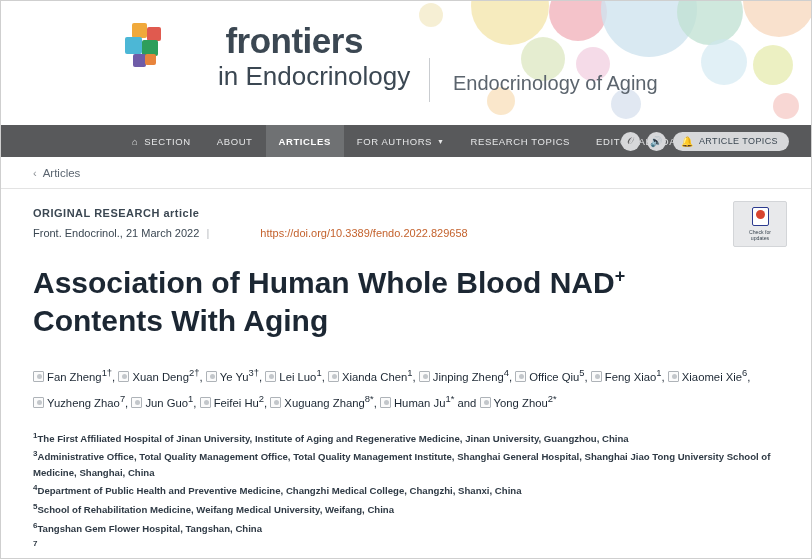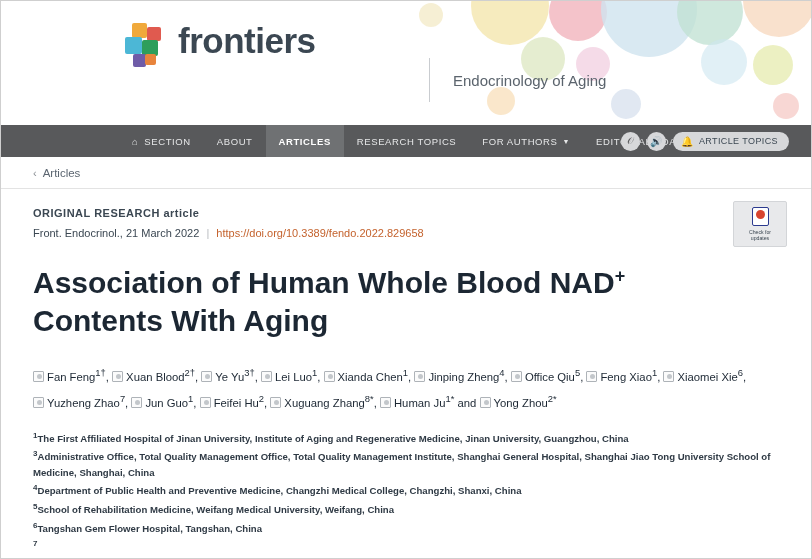--- a/index.html
+++ b/index.html
@@ -58,21 +58,21 @@
   }
   .divider-vert {
     position: absolute;
     left: 428px; top: 57px;
     width: 1px; height: 44px;
     background: #c9ccd0;
   }
   .specialty {
     position: absolute;
     left: 452px; top: 71px;
-    font-size: 15px;
+    font-size: 20px;
     color: #5b646d;
   }
 
   
   .navbar {
     height: 32px;
     background: #58595b;
     display: flex;
     align-items: center;
     position: relative;
@@ -158,21 +158,21 @@
     font-size: 11px;
     font-weight: bold;
     color: #3b4752;
     letter-spacing: 0.5px;
   }
   .art-meta {
     margin-top: 8px;
     font-size: 11px;
     color: #3b4752;
   }
-  .art-meta .doi { color: #c4622d; text-decoration: none; cursor: pointer; }
+  .art-meta .doi { color: #c4622d; text-decoration: none; cursor: pointer; margin-left: 44px; }
   .art-meta .sep { color: #b9bcc0; margin: 0 4px; }
 
   .crossmark {
     position: absolute;
     right: 24px; top: 12px;
     width: 54px; height: 46px;
     background: #e8e9eb;
     border: 1px solid #d3d5d8;
     border-radius: 2px;
     display: flex;
@@ -279,45 +279,46 @@
       <div class="logo-mark">
         <span style="left:9px;top:0px;width:15px;height:15px;background:#f0a93b;"></span>
         <span style="left:24px;top:4px;width:14px;height:14px;background:#e05a4f;"></span>
         <span style="left:2px;top:14px;width:17px;height:17px;background:#4cb7d6;"></span>
         <span style="left:19px;top:17px;width:16px;height:16px;background:#2e9e5b;"></span>
         <span style="left:10px;top:31px;width:13px;height:13px;background:#6f5ca8;"></span>
         <span style="left:22px;top:31px;width:11px;height:11px;background:#e8843c;"></span>
       </div>
       <div class="brand-text">
         <div class="brand-frontiers">frontiers</div>
+        <div class="brand-sub">in Endocrinology</div>
       </div>
     </div>
 
     <div class="divider-vert"></div>
     <div class="specialty">Endocrinology of Aging</div>
   </div>
 
   <div class="navbar">
     <div class="nav-inner">
       <div class="nav-item">
         <span class="home-ico">⌂</span>
         <span>SECTION</span>
       </div>
       <div class="nav-item">
         <span>ABOUT</span>
       </div>
       <div class="nav-item active">
         <span>ARTICLES</span>
       </div>
       <div class="nav-item">
-        <span>RESEARCH TOPICS</span>
-      </div>
-      <div class="nav-item">
         <span>FOR AUTHORS</span>
         <span style="margin-left:5px;font-size:7px;">▼</span>
+      </div>
+      <div class="nav-item">
+        <span>RESEARCH TOPICS</span>
       </div>
       <div class="nav-item">
         <span>EDITORIAL BOARD</span>
       </div>
     </div>
     <div class="nav-right">
       <div class="circ-btn">𝒪</div>
       <div class="circ-btn">🔊</div>
       <div class="alerts-btn">
         <span class="bell">🔔</span>
@@ -347,22 +348,22 @@
       <span>Front. Endocrinol., 21 March 2022</span>
       <span class="sep">|</span>
       <a class="doi" href="#">https://doi.org/10.3389/fendo.2022.829658</a>
     </div>
 
     <h1 class="title">
       <span>Association of Human Whole Blood NAD</span><sup>+</sup><span> Contents With Aging</span>
     </h1>
 
     <div class="authors">
-      <span class="author-chunk"><span class="pico"></span><span>Fan Feng</span><sup>1†</sup></span><span>,</span>
-      <span class="author-chunk"><span class="pico"></span><span>Xuan Blood</span><sup>2†</sup></span><span>,</span>
+      <span class="author-chunk"><span class="pico"></span><span>Fan Zheng</span><sup>1†</sup></span><span>,</span>
+      <span class="author-chunk"><span class="pico"></span><span>Xuan Deng</span><sup>2†</sup></span><span>,</span>
       <span class="author-chunk"><span class="pico"></span><span>Ye Yu</span><sup>3†</sup></span><span>,</span>
       <span class="author-chunk"><span class="pico"></span><span>Lei Luo</span><sup>1</sup></span><span>,</span>
       <span class="author-chunk"><span class="pico"></span><span>Xianda Chen</span><sup>1</sup></span><span>,</span>
       <span class="author-chunk"><span class="pico"></span><span>Jinping Zheng</span><sup>4</sup></span><span>,</span>
       <span class="author-chunk"><span class="pico"></span><span>Office Qiu</span><sup>5</sup></span><span>,</span>
       <span class="author-chunk"><span class="pico"></span><span>Feng Xiao</span><sup>1</sup></span><span>,</span>
       <span class="author-chunk"><span class="pico"></span><span>Xiaomei Xie</span><sup>6</sup></span><span>,</span>
       <span class="author-chunk"><span class="pico"></span><span>Yuzheng Zhao</span><sup>7</sup></span><span>,</span>
       <span class="author-chunk"><span class="pico"></span><span>Jun Guo</span><sup>1</sup></span><span>,</span>
       <span class="author-chunk"><span class="pico"></span><span>Feifei Hu</span><sup>2</sup></span><span>,</span>

